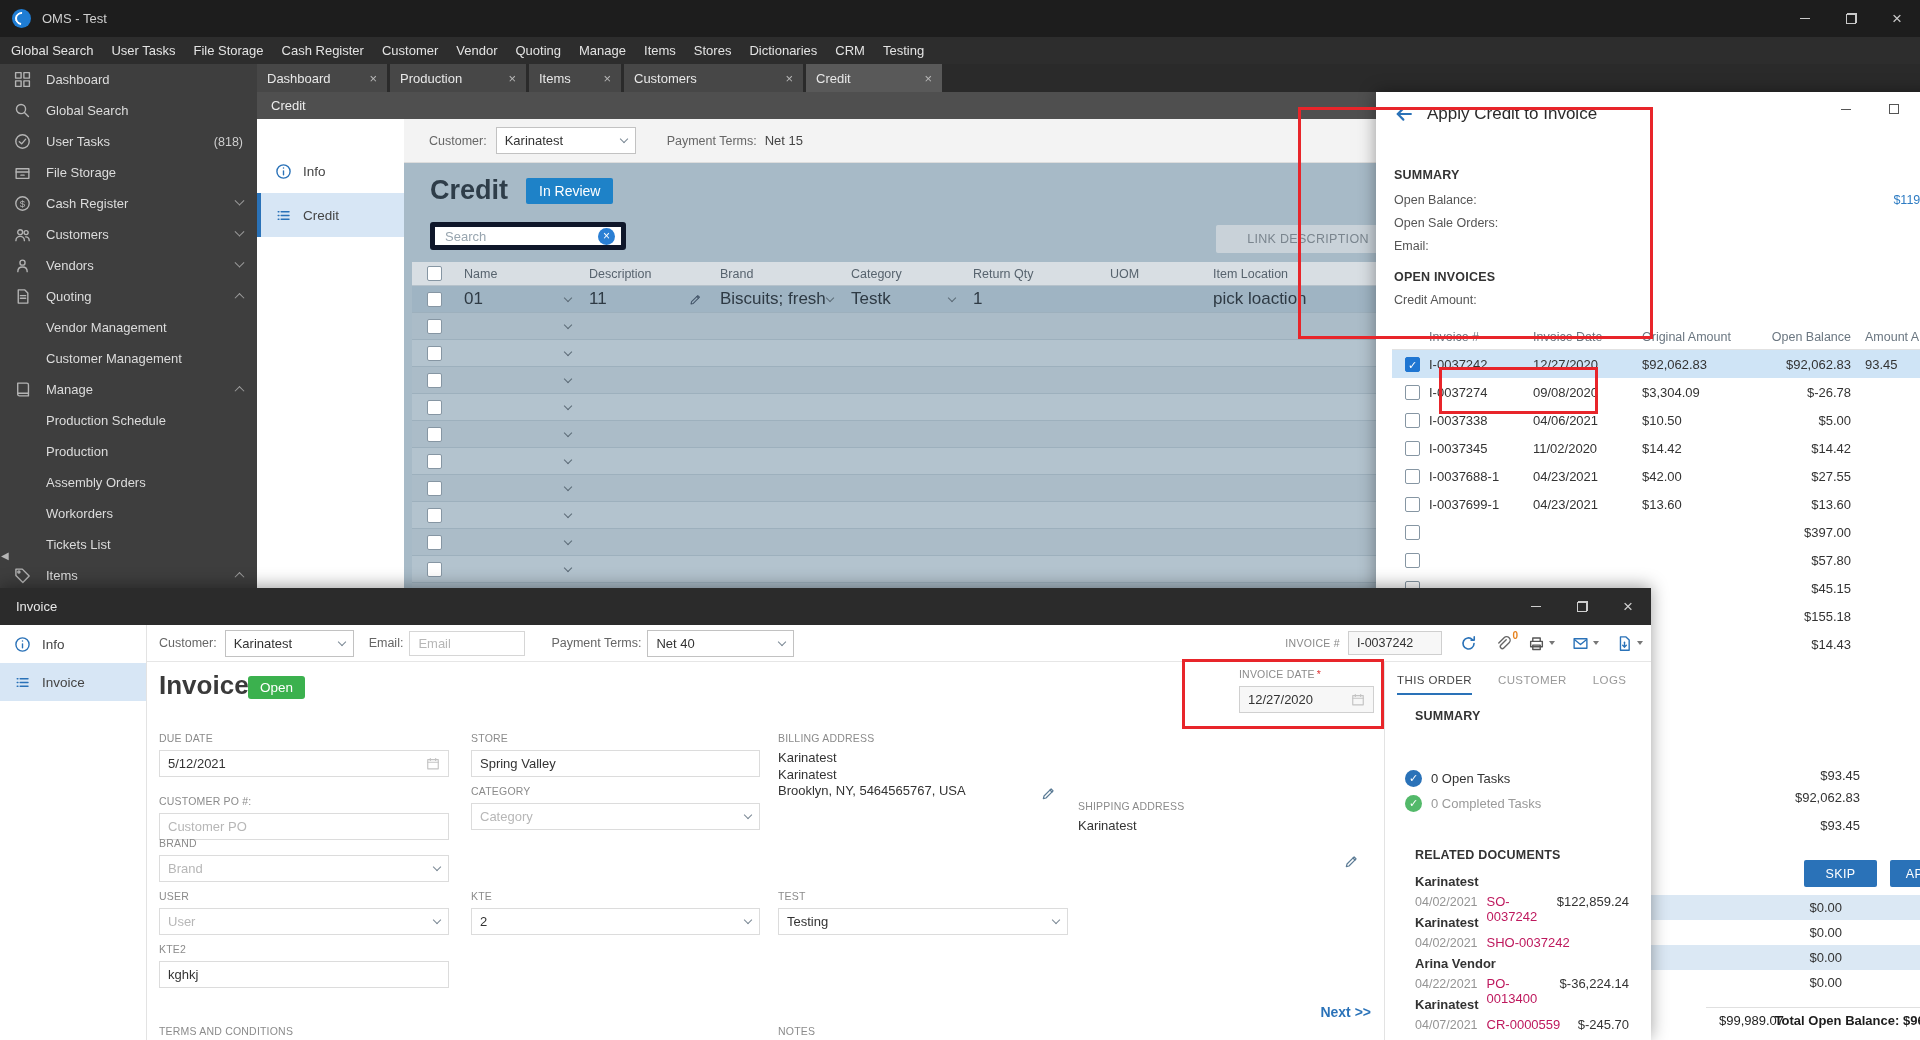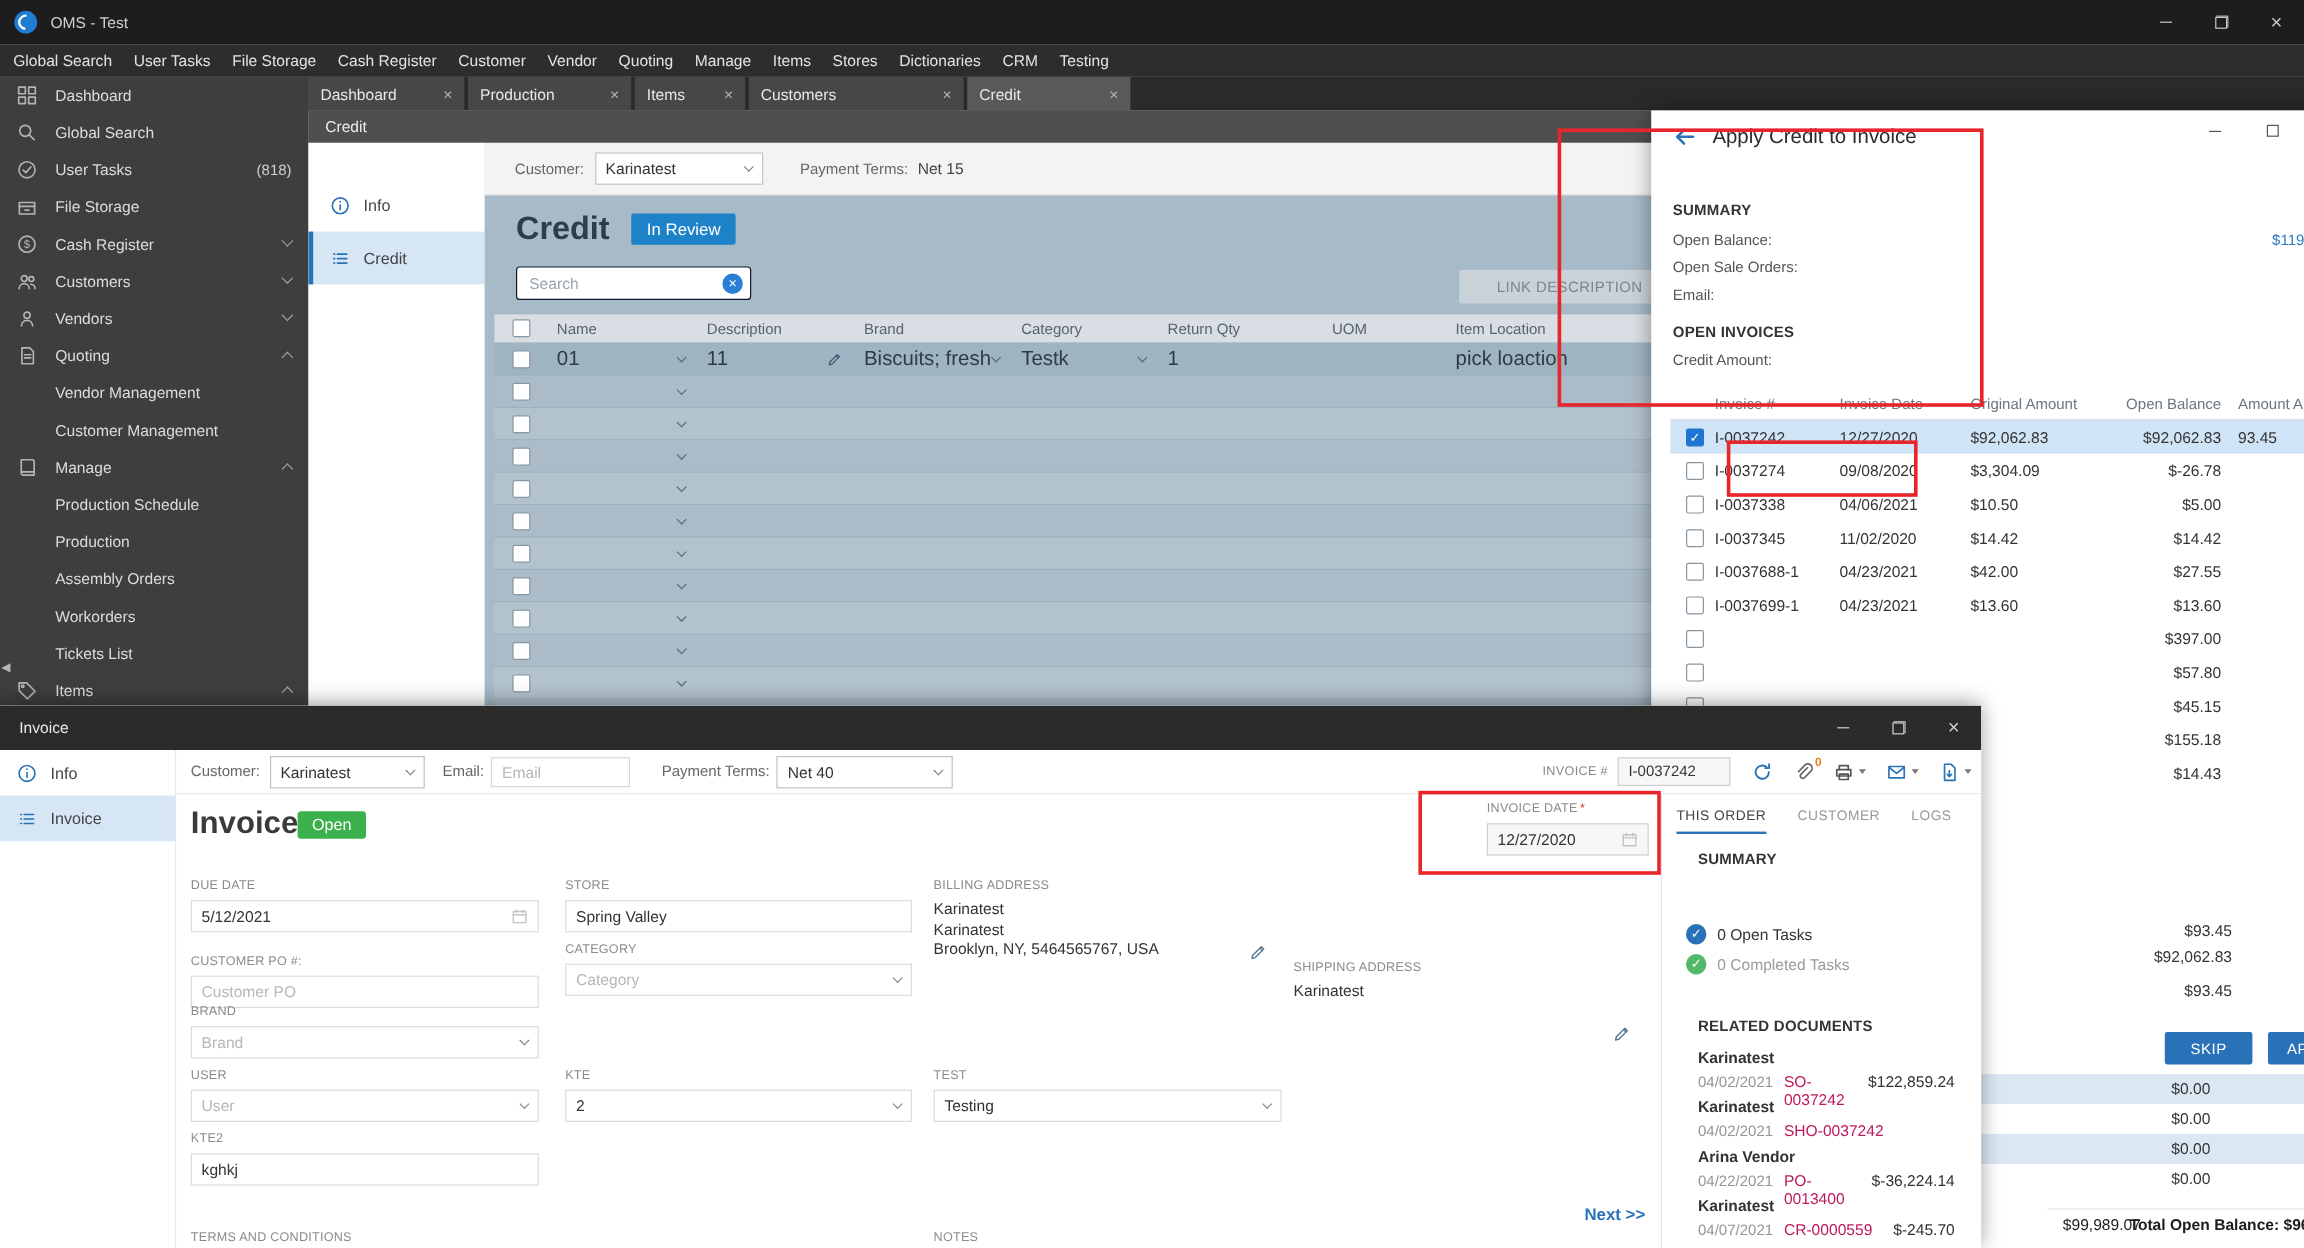--- a/index.html
+++ b/index.html
@@ -54,21 +54,21 @@
   .credit-toolbar { position:absolute; top:119px; left:404px; width:1516px; height:44px; background:#f3f3f3; border-bottom:1px solid #ddd; display:flex; align-items:center; padding-left:25px; z-index:1; }
   .tb-label { font-size:12.5px; color:#666; }
   .combo { background:#fff; border:1px solid #c2c2c2; height:27px; display:flex; align-items:center; justify-content:space-between; padding:0 8px; font-size:13px; color:#333; }
   .combo-chev { width:6px; height:6px; border-right:1.4px solid #7a8894; border-bottom:1.4px solid #7a8894; transform:rotate(45deg); margin-top:-3px; flex:none; }
 
   .credit-content { position:absolute; top:163px; left:404px; width:1516px; height:877px; background:#a7bac7; z-index:1; }
   .credit-title-row { display:flex; align-items:center; gap:18px; padding:12px 0 0 26px; }
   .credit-big-title { font-size:27px; font-weight:600; color:#2e3d49; }
   .badge-review { background:#1e82c8; color:#fff; font-size:14px; padding:5px 13px; border-radius:2px; }
   .search-row { padding:16px 0 12px 26px; }
-  .search-box { width:196px; height:28px; background:#fff; border:1px solid #0f172a; border-radius:3px; display:flex; align-items:center; justify-content:space-between; padding:0 6px 0 10px; }
+  .search-box { width:196px; height:28px; background:#fff; border:5px solid #0f172a; border-radius:3px; display:flex; align-items:center; justify-content:space-between; padding:0 6px 0 10px; }
   .search-ph { color:#98a5af; font-size:13px; }
   .clear-chip { width:17px; height:17px; border-radius:50%; background:#2a7fd4; color:#fff; font-size:12px; display:flex; align-items:center; justify-content:center; flex:none; }
   .clear-chip::after { content:"×"; line-height:1; }
   .link-desc-btn { position:absolute; left:812px; top:62px; width:184px; height:28px; background:#c9d2d9; color:#7a858e; font-size:12.5px; display:flex; align-items:center; justify-content:center; border-radius:2px; letter-spacing:.3px; }
 
   .credit-table { margin-left:8px; }
   .ct-row { display:flex; align-items:center; height:27px; border-bottom:1px solid #9db0bd; font-size:17px; color:#2e3a44; }
   .ct-header { background:#d8dee3; color:#57636e; font-size:12.5px; height:24px; border-bottom:1px solid #b6c2cb; }
   .ct-body .ct-row:nth-child(odd) { background:#b3c3ce; }
   .ct-body .ct-row:nth-child(even) { background:#abbcc8; }

